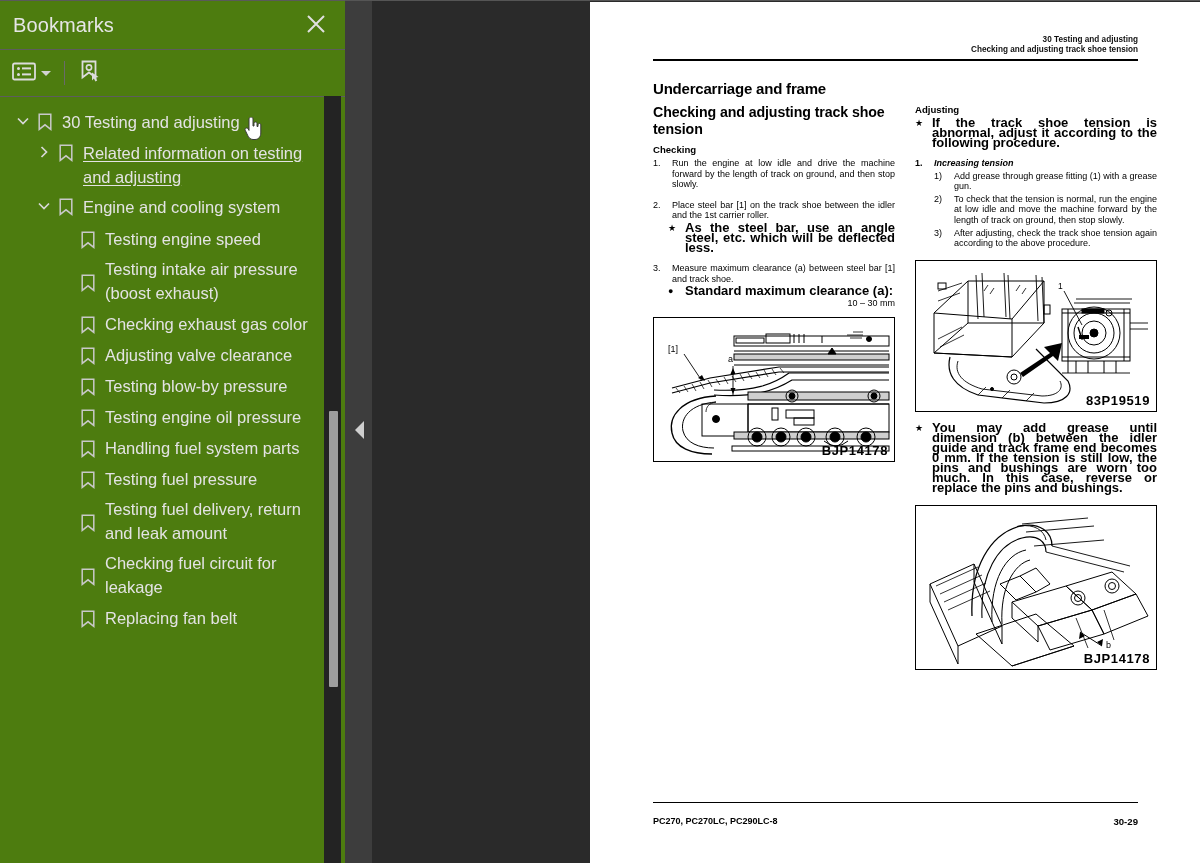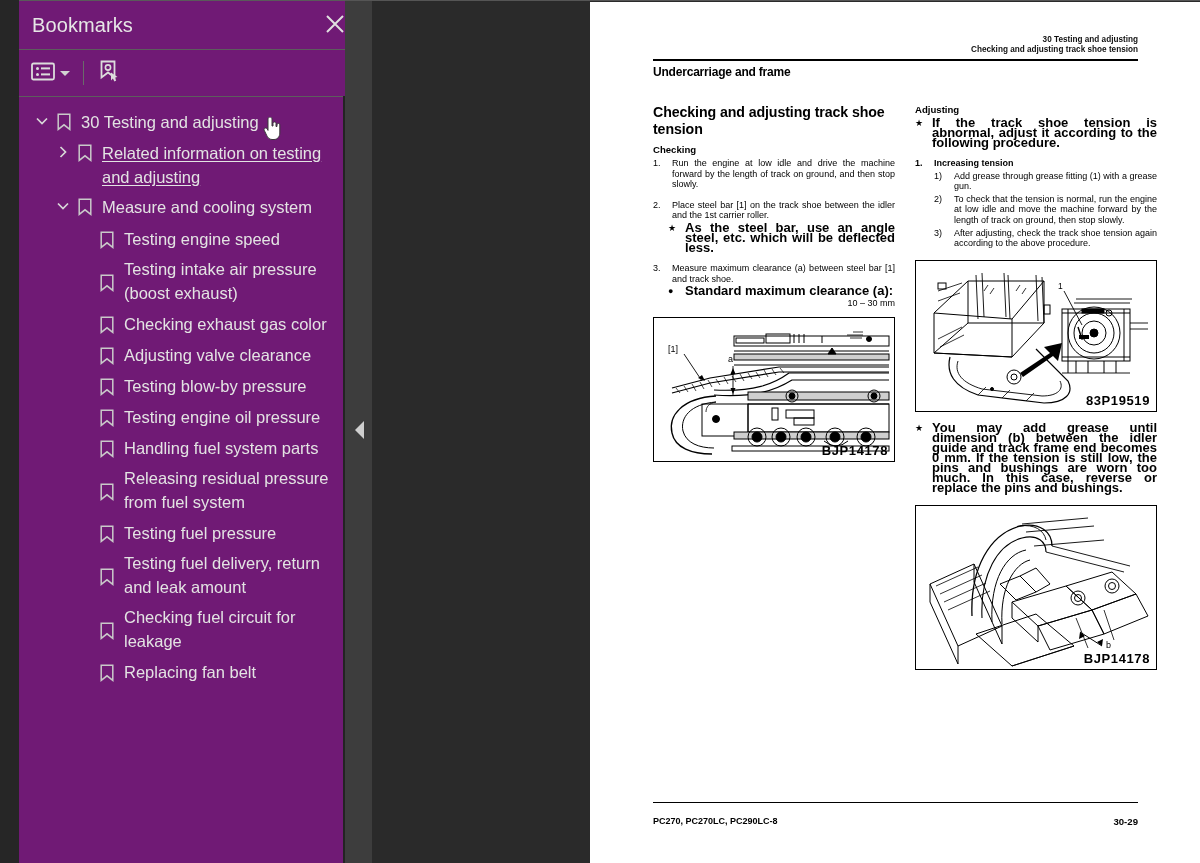--- a/index.html
+++ b/index.html
@@ -7,24 +7,23 @@
     width:1200px;height:863px;overflow:hidden;
     background:#262626;
     font-family:"Liberation Sans",sans-serif;
     -webkit-font-smoothing:antialiased;
   }
   .app{position:relative;width:1200px;height:863px;}
 
   
   .sidebar{
     position:absolute;left:0;top:0;width:345px;height:863px;
-    background:#701a75;box-sizing:border-box;
+    background:#4d7c0f;box-sizing:border-box;
     border-top:1px solid #5a5a5a;
     overflow:hidden;
-    margin-left:19px;
   }
   .sb-header{
     position:relative;height:48px;
     display:flex;align-items:center;
     border-bottom:1px solid #5d5d5d;
   }
   .sb-title{
     color:#e6e6e6;font-size:20px;padding-left:13px;letter-spacing:.1px;
   }
   .sb-close{
@@ -116,34 +115,34 @@
     font-family:"Liberation Sans",sans-serif;
   }
   .hdr{
     position:absolute;left:63px;top:33px;width:485px;
     text-align:right;font-size:8.2px;line-height:10px;font-weight:bold;color:#111;
   }
   .hdr-rule{
     position:absolute;left:63px;top:57px;width:485px;height:2.2px;background:#000;
   }
   .h1{
-    position:absolute;left:63px;top:63px;font-size:12px;font-weight:bold;
+    position:absolute;left:63px;top:78px;font-size:15px;font-weight:bold;
     letter-spacing:-.2px;
   }
   .col-l{position:absolute;left:63px;top:102px;width:242px;}
   .col-r{position:absolute;left:325px;top:102px;width:242px;}
 
   .h2{font-size:14.2px;font-weight:bold;line-height:16.5px;margin:0 0 7px 0;letter-spacing:-.1px;}
   .h3{font-size:9.6px;font-weight:bold;margin:0 0 3px 0;}
 
   .li{display:flex;margin-top:3px;}
   .li .num{width:19px;min-width:19px;font-size:9px;line-height:10.6px;}
   .li .num.b{font-weight:bold;}
   .li .txt{flex:1;font-size:9px;line-height:10.6px;text-align:justify;}
-  .li .txt.b{font-weight:bold;}
+  .li .txt.b{font-weight:bold;font-style:italic;}
   .sub{display:flex;margin-top:2px;padding-left:15px;}
   .sub .mk{width:17px;min-width:17px;font-size:9px;line-height:10.6px;}
   .sub .txt{flex:1;font-size:13px;line-height:10px;text-align:justify;font-weight:bold;}
   .sub2{display:flex;margin-top:2px;padding-left:19px;}
   .sub2 .mk{width:20px;min-width:20px;font-size:9px;line-height:10.6px;}
   .sub2 .txt{flex:1;font-size:9px;line-height:10.6px;text-align:justify;}
   .rt{text-align:right;font-size:9px;line-height:10.6px;margin-top:1px;}
   .gap{height:7px;}
 
   .fig{
@@ -235,21 +234,21 @@
           <div class="twisty">
             <svg width="14" height="14" viewBox="0 0 14 14">
               <path d="M2 4.5 L7 9.5 L12 4.5" fill="none" stroke="#d8d8d8" stroke-width="1.7"></path>
             </svg>
           </div>
           <div class="bm-ico">
             <svg width="14" height="18" viewBox="0 0 14 18">
               <path d="M1.2 1.2 h11.6 v15.2 l-5.8 -4.6 l-5.8 4.6 z" fill="none" stroke="#c9c9c9" stroke-width="1.5"></path>
             </svg>
           </div>
-          <div class="label">Measure and cooling system</div>
+          <div class="label">Engine and cooling system</div>
         </div>
         <div class="node lvl2">
           <div class="twisty empty"></div>
           <div class="bm-ico">
             <svg width="14" height="18" viewBox="0 0 14 18">
               <path d="M1.2 1.2 h11.6 v15.2 l-5.8 -4.6 l-5.8 4.6 z" fill="none" stroke="#c9c9c9" stroke-width="1.5"></path>
             </svg>
           </div>
           <div class="label">Testing engine speed</div>
         </div>
@@ -299,29 +298,20 @@
           <div class="label">Testing engine oil pressure</div>
         </div>
         <div class="node lvl2">
           <div class="twisty empty"></div>
           <div class="bm-ico">
             <svg width="14" height="18" viewBox="0 0 14 18">
               <path d="M1.2 1.2 h11.6 v15.2 l-5.8 -4.6 l-5.8 4.6 z" fill="none" stroke="#c9c9c9" stroke-width="1.5"></path>
             </svg>
           </div>
           <div class="label">Handling fuel system parts</div>
-        </div>
-        <div class="node lvl2">
-          <div class="twisty empty"></div>
-          <div class="bm-ico">
-            <svg width="14" height="18" viewBox="0 0 14 18">
-              <path d="M1.2 1.2 h11.6 v15.2 l-5.8 -4.6 l-5.8 4.6 z" fill="none" stroke="#c9c9c9" stroke-width="1.5"></path>
-            </svg>
-          </div>
-          <div class="label">Releasing residual pressure from fuel system</div>
         </div>
         <div class="node lvl2">
           <div class="twisty empty"></div>
           <div class="bm-ico">
             <svg width="14" height="18" viewBox="0 0 14 18">
               <path d="M1.2 1.2 h11.6 v15.2 l-5.8 -4.6 l-5.8 4.6 z" fill="none" stroke="#c9c9c9" stroke-width="1.5"></path>
             </svg>
           </div>
           <div class="label">Testing fuel pressure</div>
         </div>

